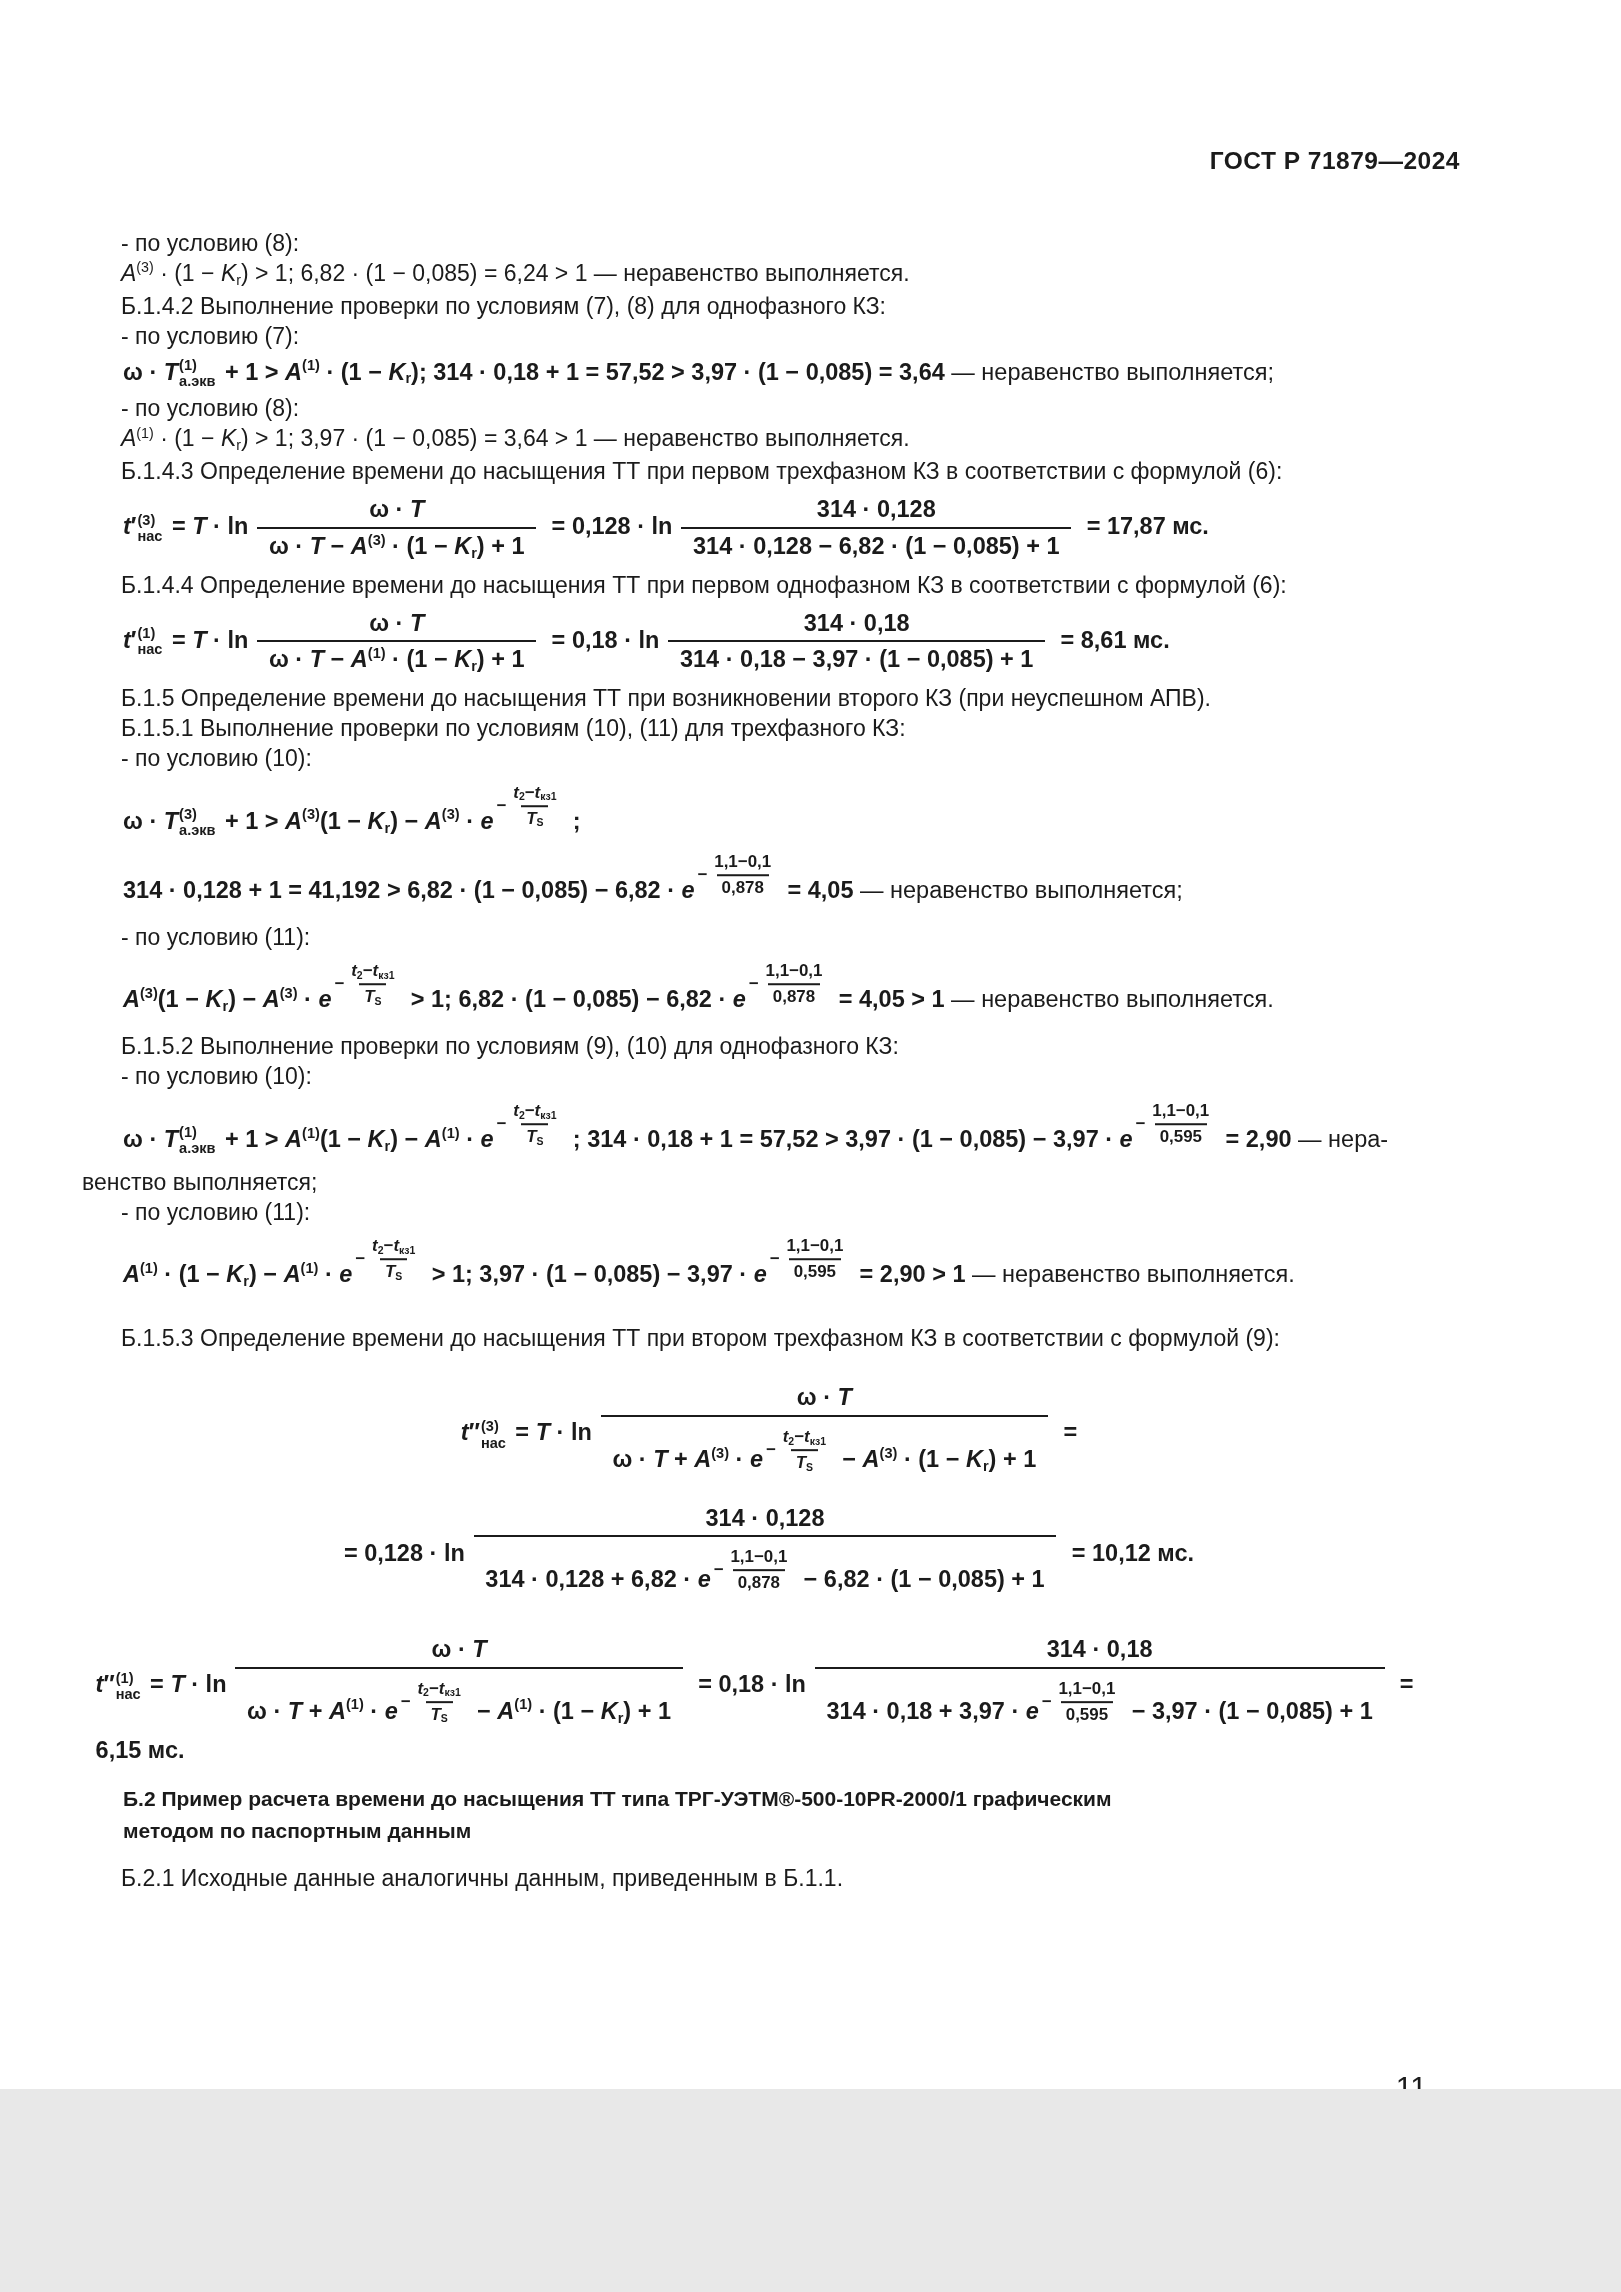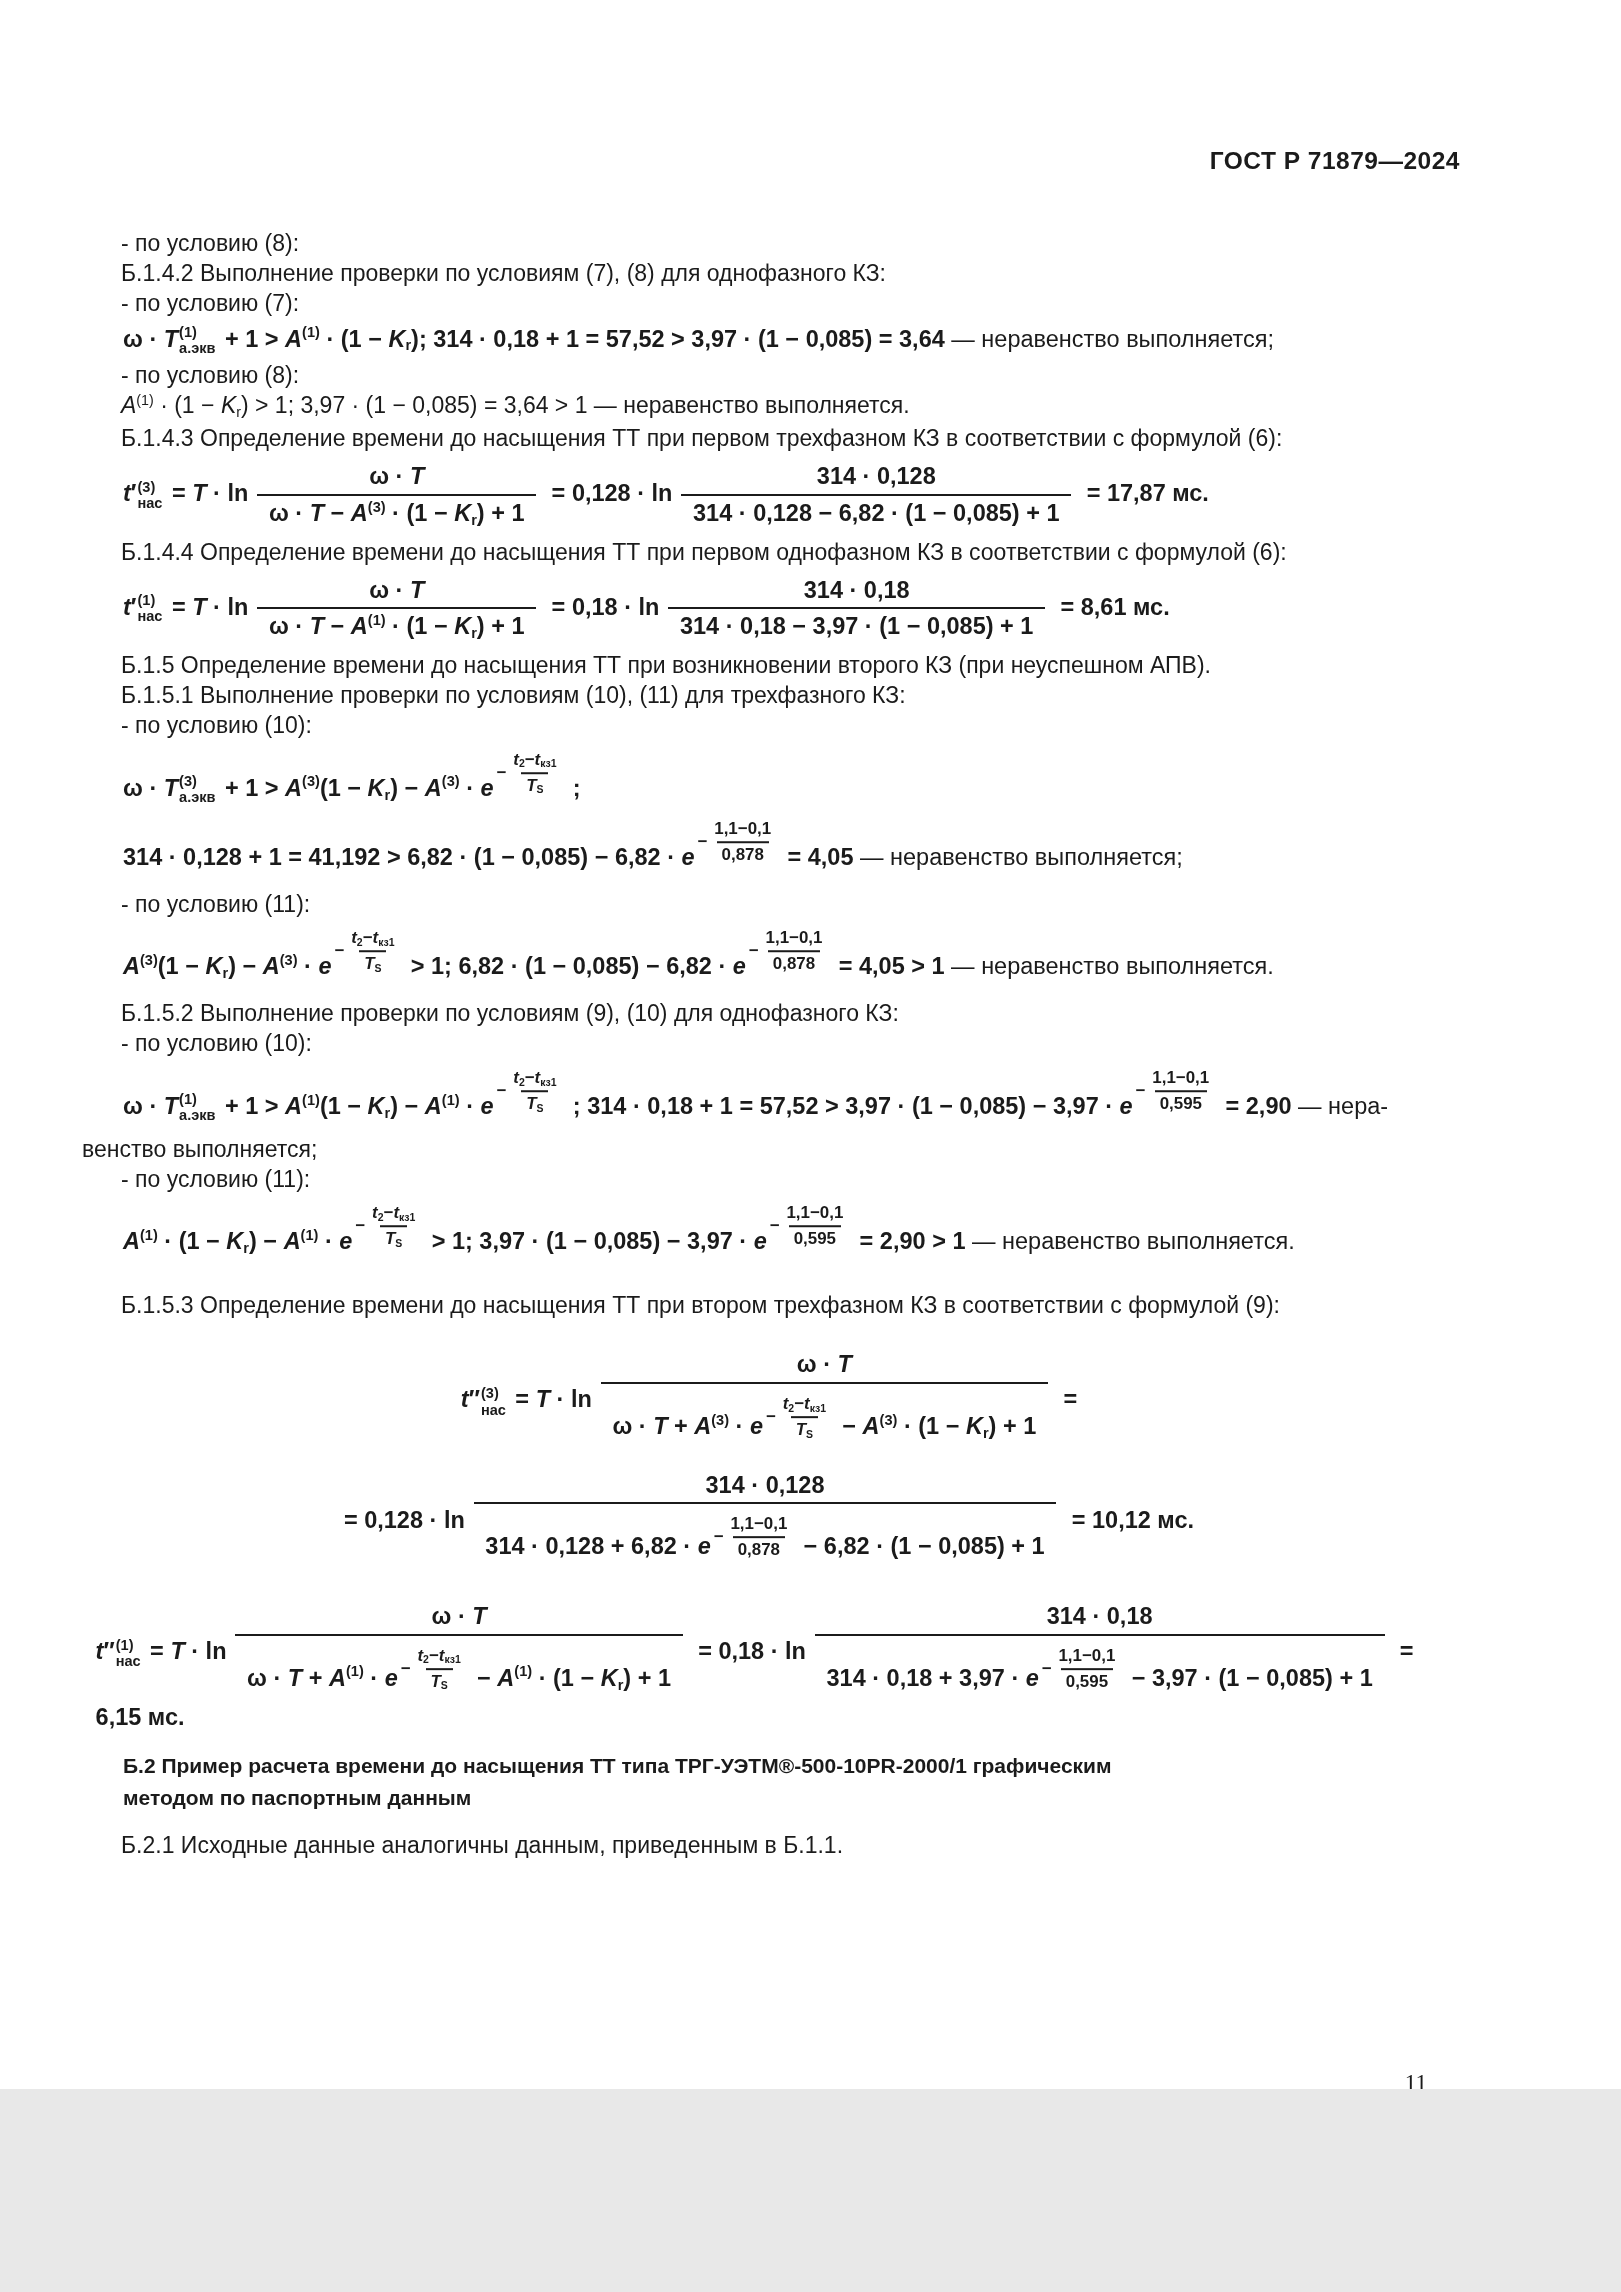--- a/index.html
+++ b/index.html
@@ -57,29 +57,30 @@
   .m-exp .m-frac > .m-num { padding:0 4.9px 2px; }
   .m-exp .m-frac > .m-den { padding:2px 4.9px 0; border-top-width:2px; }
 
   
   .mt6{margin-top:5.9px} .mt10{margin-top:9.8px} .mt16{margin-top:15.7px}
   .mt20{margin-top:19.6px} .mt24{margin-top:23.5px} .mt28{margin-top:27.4px}
   .mt32{margin-top:31px} .mt36{margin-top:35px} .mt40{margin-top:39px}
   .mb2{margin-bottom:2px} .mb4{margin-bottom:3.9px} .mb6{margin-bottom:5.9px}
   .mb10{margin-bottom:9.8px}
 
-  .page-number { position:absolute; top:2070px; right:194px; font-size:23px;font-family:Liberation Serif, serif; }
+  .page-number { position:absolute; top:2070px; right:194px; font-size:30px; }
 </style>
 </head>
 <body>
 
 <div class="page">
   <header class="gost-header">ГОСТ Р 71879—2024</header>
   <main class="content">
       <div class="line">- по условию (8):</div>
+      <div class="line"><span class="m-i">A</span><span class="m-sup">(3)</span><span class="m-t"> · (1 − </span><span class="m-i">K</span><span class="m-sub">r</span><span class="m-t">) &gt; 1; 6,82 · (1 − 0,085) = 6,24 &gt; 1 — неравенство выполняется.</span></div>
       <div class="line">Б.1.4.2  Выполнение проверки по условиям (7), (8) для однофазного КЗ:</div>
       <div class="line">- по условию (7):</div>
       <div class="mt6 mb4 math"><span class="m-t">ω · </span><span class="m-i">T</span><span class="m-ss">
           <span class="m-ss-sup">(1)</span>
           <span class="m-ss-sub">а.экв</span>
         </span><span class="m-t"> + 1 &gt; </span><span class="m-i">A</span><span class="m-sup">(1)</span><span class="m-t"> · (1 − </span><span class="m-i">K</span><span class="m-sub">r</span><span class="m-t">);  314 · 0,18 + 1 = 57,52 &gt; 3,97 · (1 − 0,085) = 3,64</span><span class="m-r"> — неравенство выполняется;</span></div>
       <div class="line">- по условию (8):</div>
       <div class="line"><span class="m-i">A</span><span class="m-sup">(1)</span><span class="m-t"> · (1 − </span><span class="m-i">K</span><span class="m-sub">r</span><span class="m-t">) &gt; 1; 3,97 · (1 − 0,085) = 3,64 &gt; 1 — неравенство выполняется.</span></div>
       <div class="line">Б.1.4.3  Определение времени до насыщения ТТ при первом трехфазном КЗ в соответствии с формулой (6):</div>
       <div class="mt10 mb10 math"><span class="m-i">t</span><span class="m-t">′</span><span class="m-ss">

